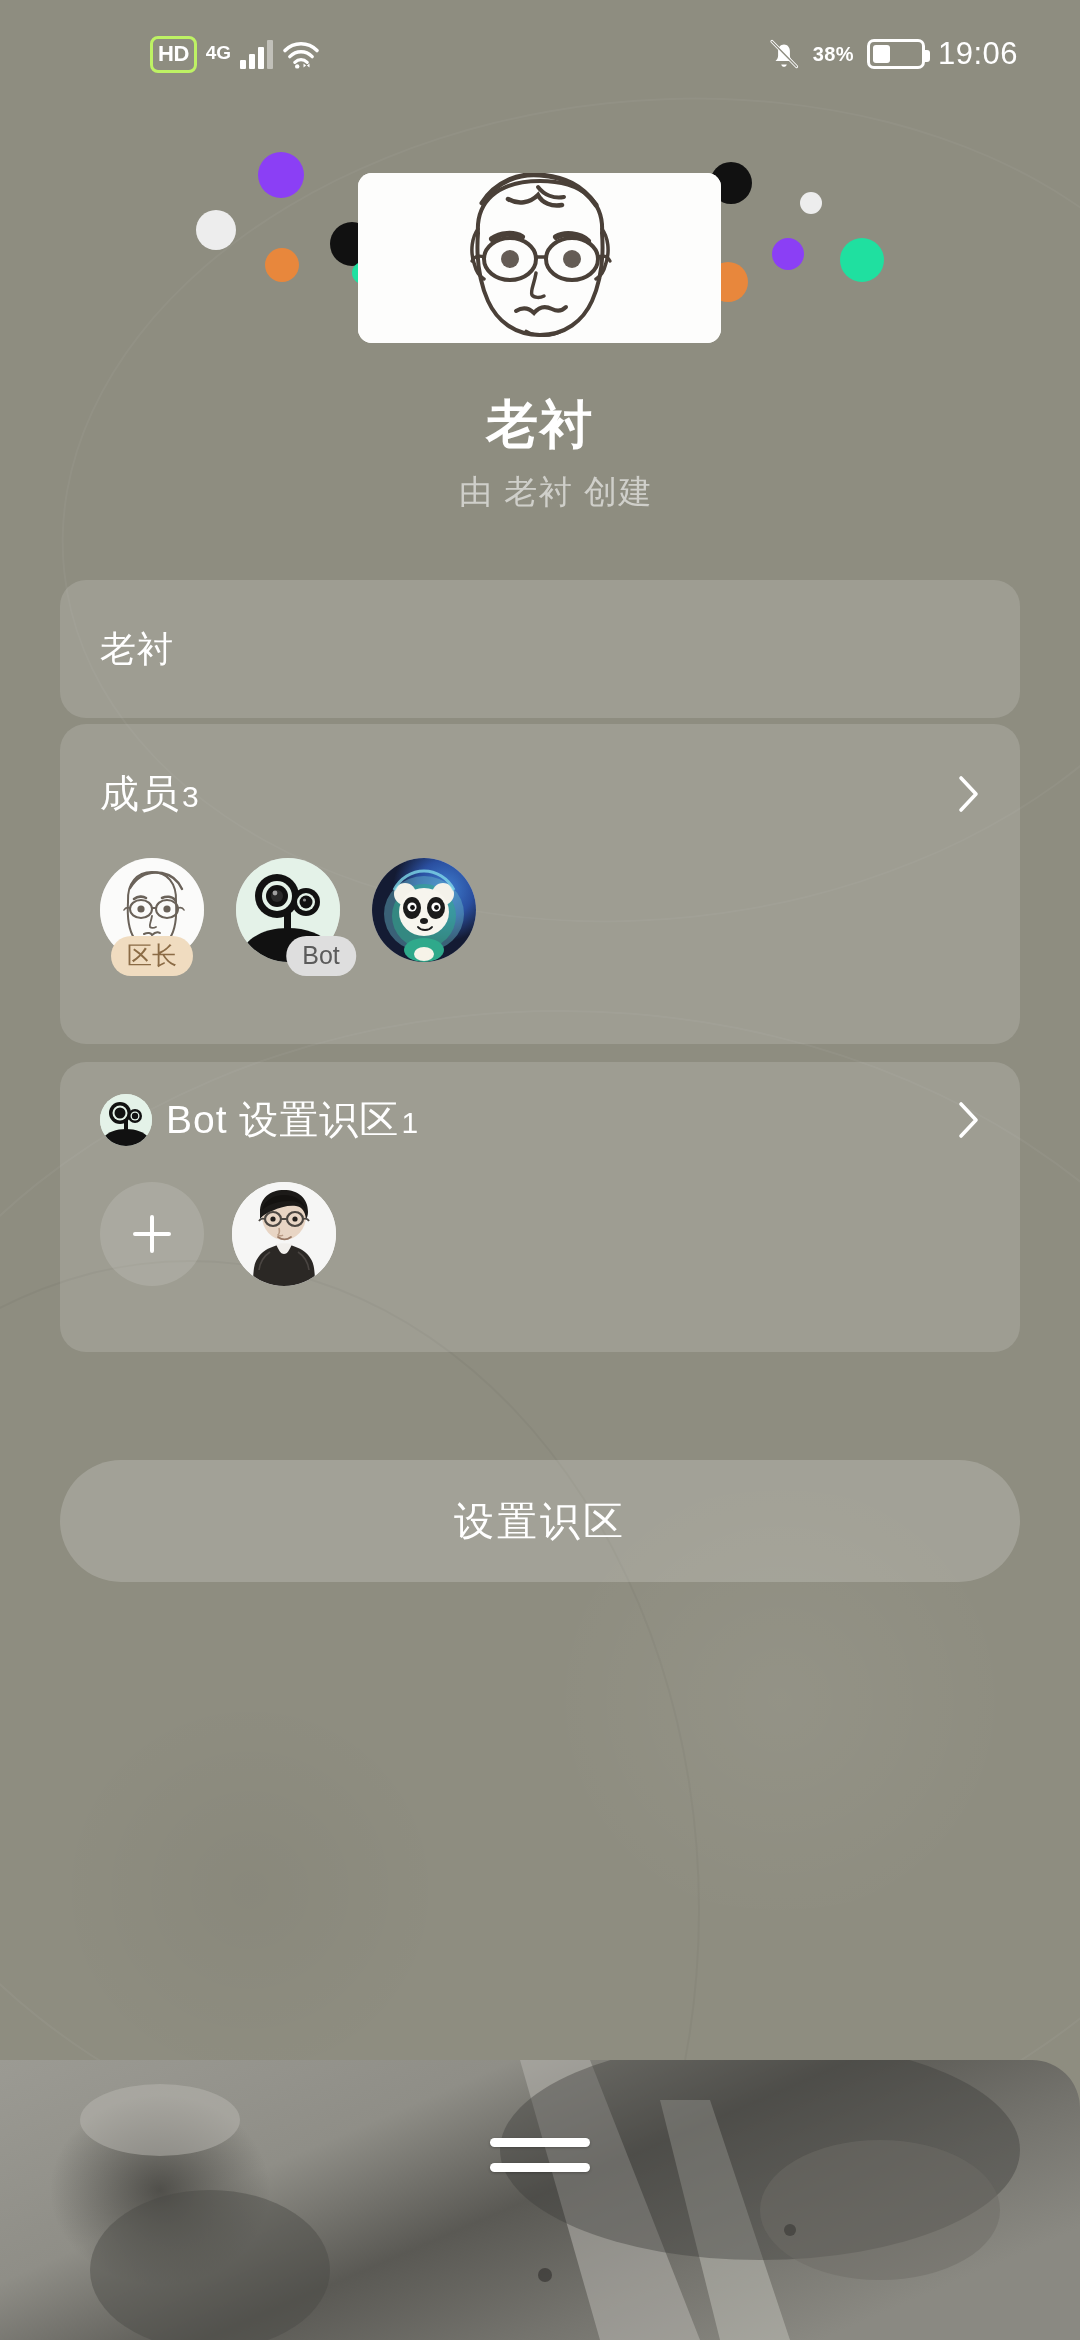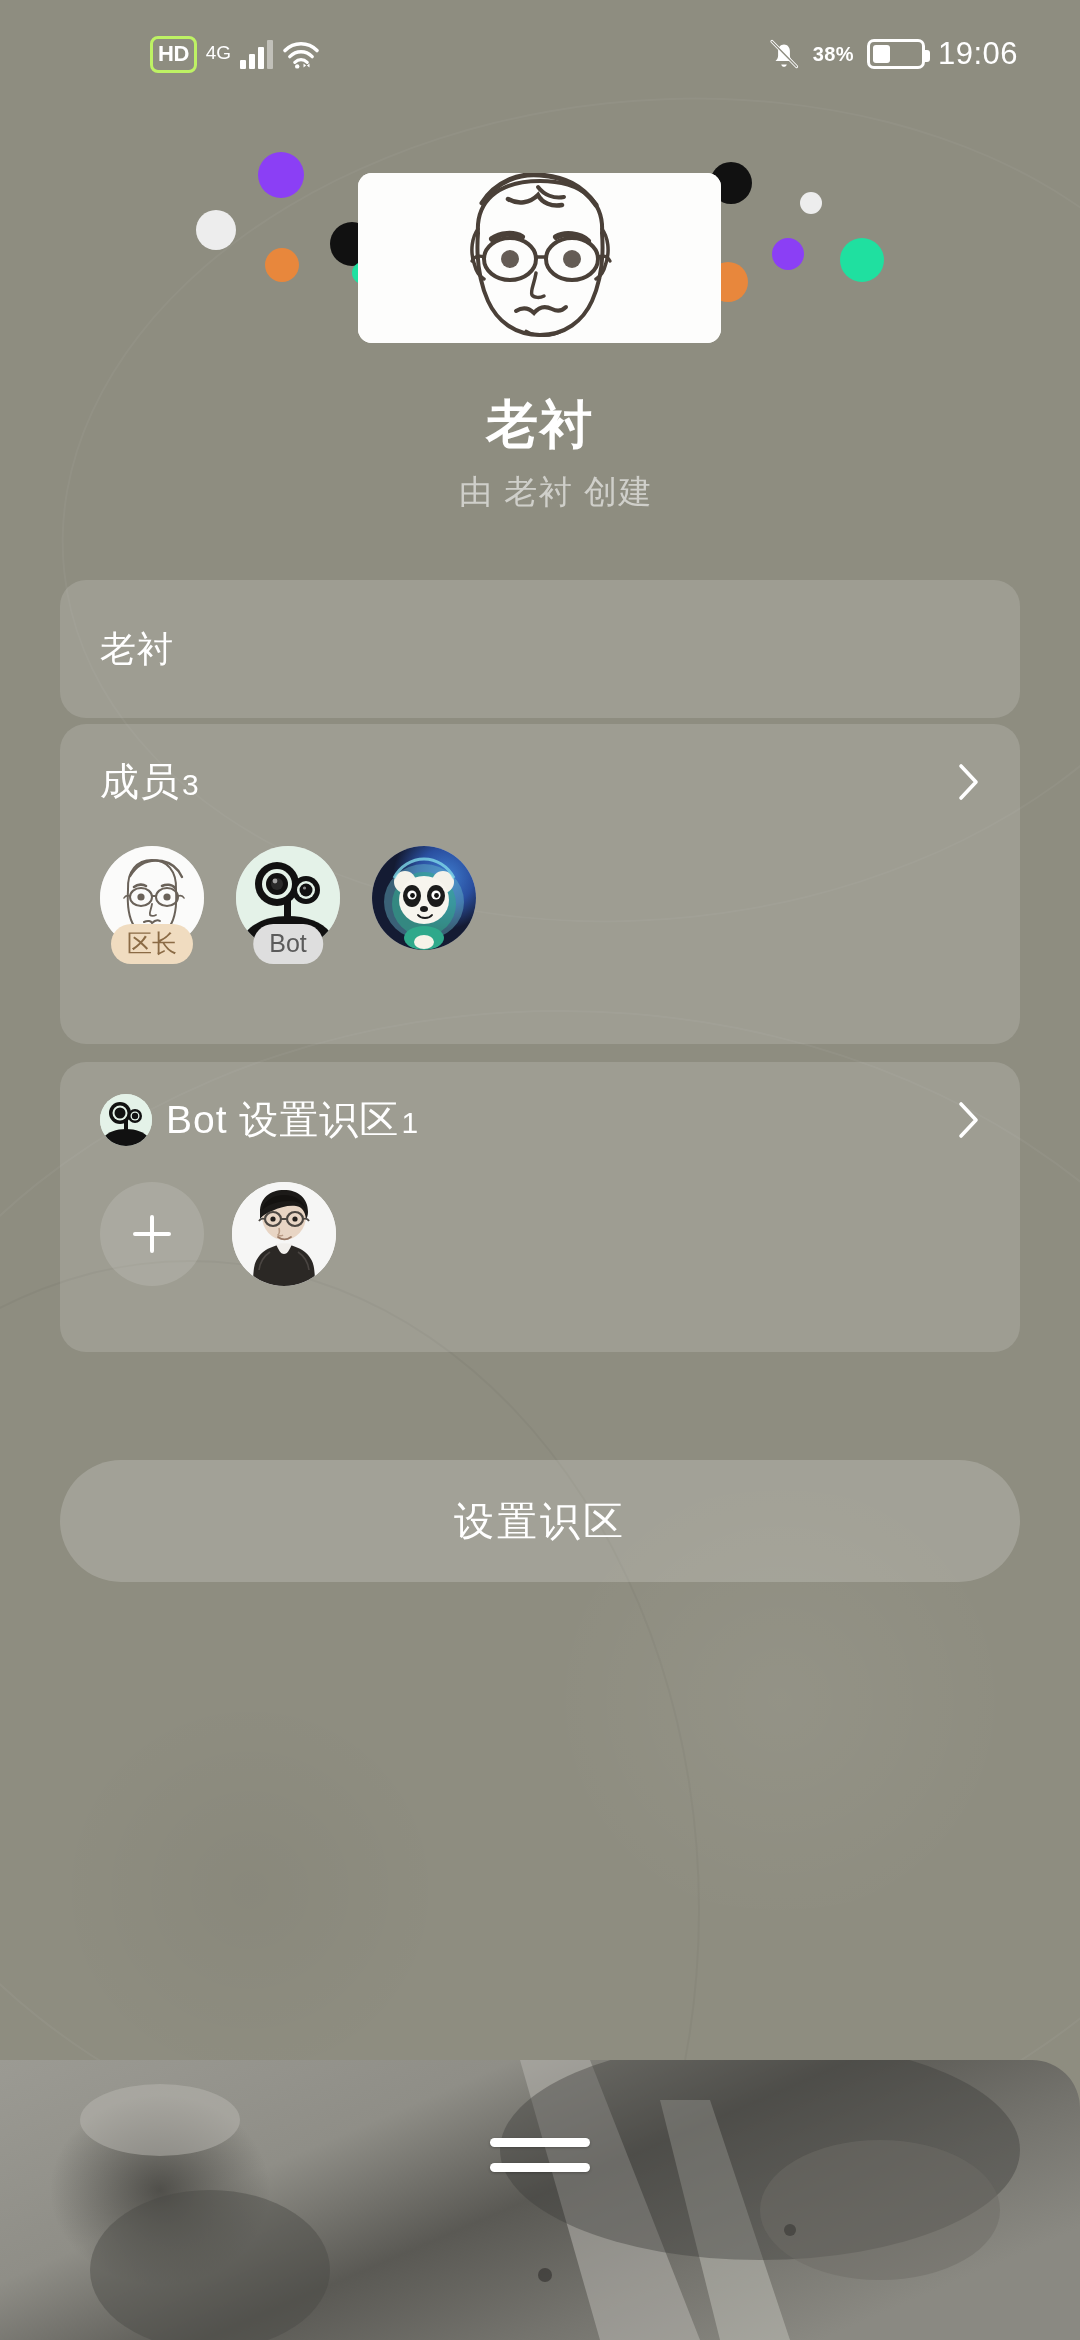--- a/index.html
+++ b/index.html
@@ -40,21 +40,21 @@
     padding:0 40px; color:#ffffff;
   }
   .sb-left{ display:flex; align-items:center; gap:9px; padding-left:110px;}
   .sb-right{ display:flex; align-items:center; gap:13px; padding-right:22px;}
 
   .hd-badge{
     border:3px solid #bef264; border-radius:8px;
     font-size:22px; font-weight:700; line-height:1;
     padding:4px 5px 5px 5px; letter-spacing:-0.5px;
   }
-  .net-label{ font-size:19px; font-weight:400; align-self:flex-start; margin-top:6px; }
+  .net-label{ font-size:19px; font-weight:700; align-self:flex-start; margin-top:6px; }
   .bars{ display:flex; align-items:flex-end; gap:3px; height:30px; }
   .bars i{ display:block; width:6px; background:#fff; border-radius:1px; }
   .bars i:nth-child(1){ height:9px; }
   .bars i:nth-child(2){ height:15px; }
   .bars i:nth-child(3){ height:22px; }
   .bars i:nth-child(4){ height:29px; opacity:.45; }
   .wifi{ width:38px; height:30px; position:relative; }
 
   .bell{ width:32px; height:34px; }
   .pct{ font-size:20px; font-weight:600; letter-spacing:.4px; }
@@ -94,21 +94,21 @@
 
   
   .card{
     position:absolute; left:60px; width:960px;
     background:rgba(255,255,255,0.14);
     border-radius:26px;
   }
   .card-name{ top:580px; height:138px; display:flex; align-items:center; padding:0 40px; }
   .card-name .val{ color:#ffffff; font-size:36px; letter-spacing:1px; }
 
-  .card-members{ top:724px; height:320px; padding:0 40px; }
+  .card-members{ top:724px; height:320px; padding:12px 40px; }
   .card-subs{ top:1062px; height:290px; padding:0 40px; }
 
   .card-head{
     height:116px; display:flex; align-items:center; justify-content:space-between;
   }
   .card-head-left{ display:flex; align-items:center; gap:14px; }
   .card-head-title{
     color:#ffffff; font-size:39px; font-weight:500; letter-spacing:1px;
     display:flex; align-items:baseline;
   }
@@ -127,21 +127,21 @@
     width:104px; height:104px; border-radius:50%;
     overflow:hidden; position:relative; background:#cfcfcf;
   }
   .m-img svg, .m-img .ph{ display:block; width:100%; height:100%; }
   .badge{
     position:absolute; left:50%; transform:translateX(-50%);
     bottom:-14px; padding:4px 16px 6px; border-radius:20px;
     font-size:25px; line-height:1.2; white-space:nowrap;
   }
   .badge-owner{ background:#f0dcc0; color:#8b6b45; }
-  .badge-bot{ background:#dedede; color:#5b5b5b; }
+  .badge-bot{ background:#dedede; color:#5b5b5b;margin-left:33px; }
 
   
   .subs-row{ display:flex; gap:28px; align-items:center; padding-top:4px; }
   .add-btn{
     width:104px; height:104px; border-radius:50%;
     background:rgba(255,255,255,0.13);
     display:flex; align-items:center; justify-content:center;
   }
   .add-btn svg{ width:46px; height:46px; }
   .sub-img{

